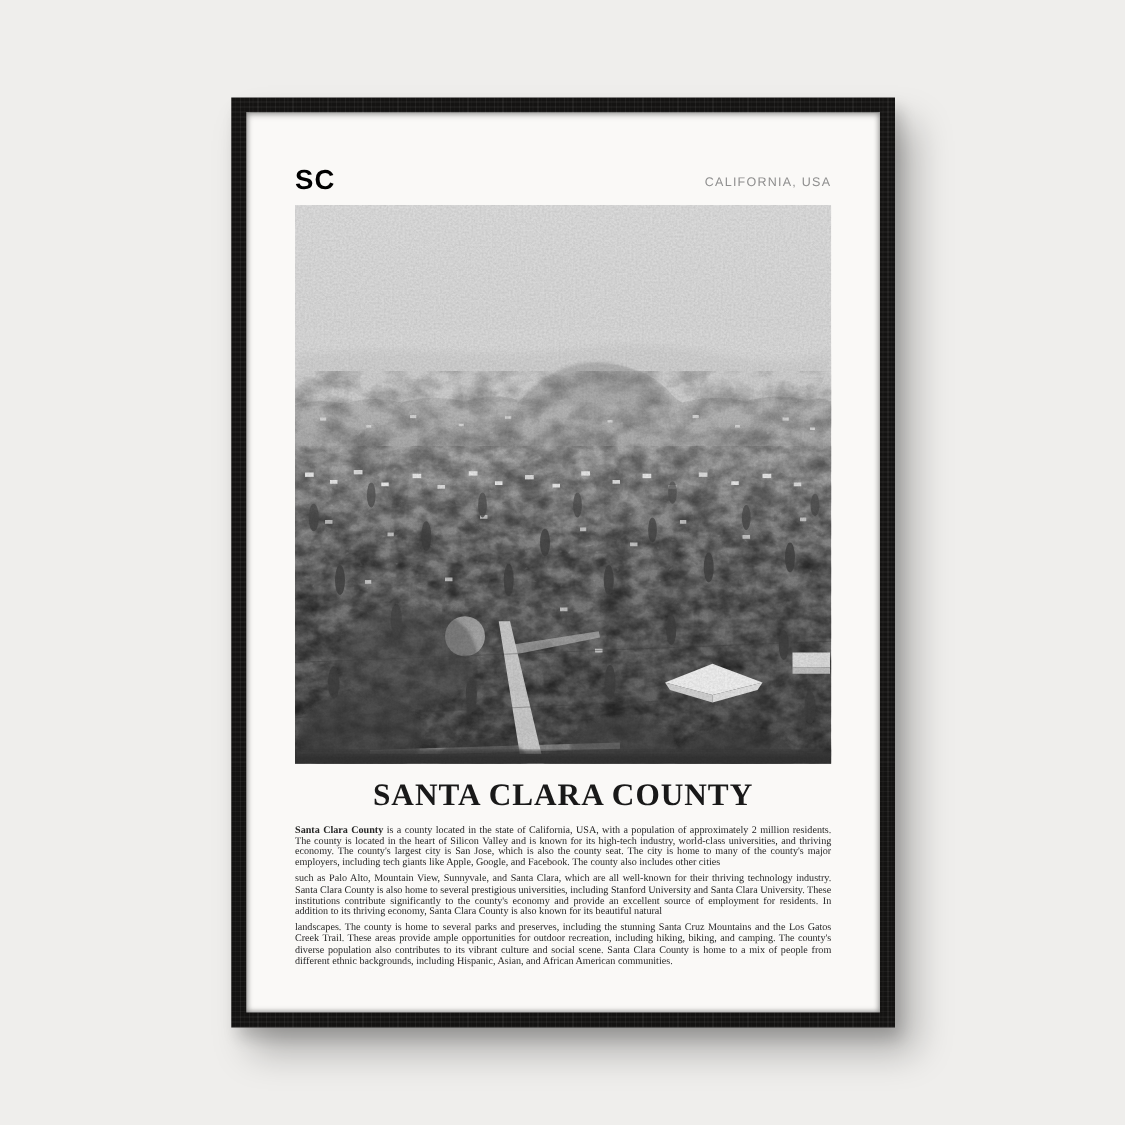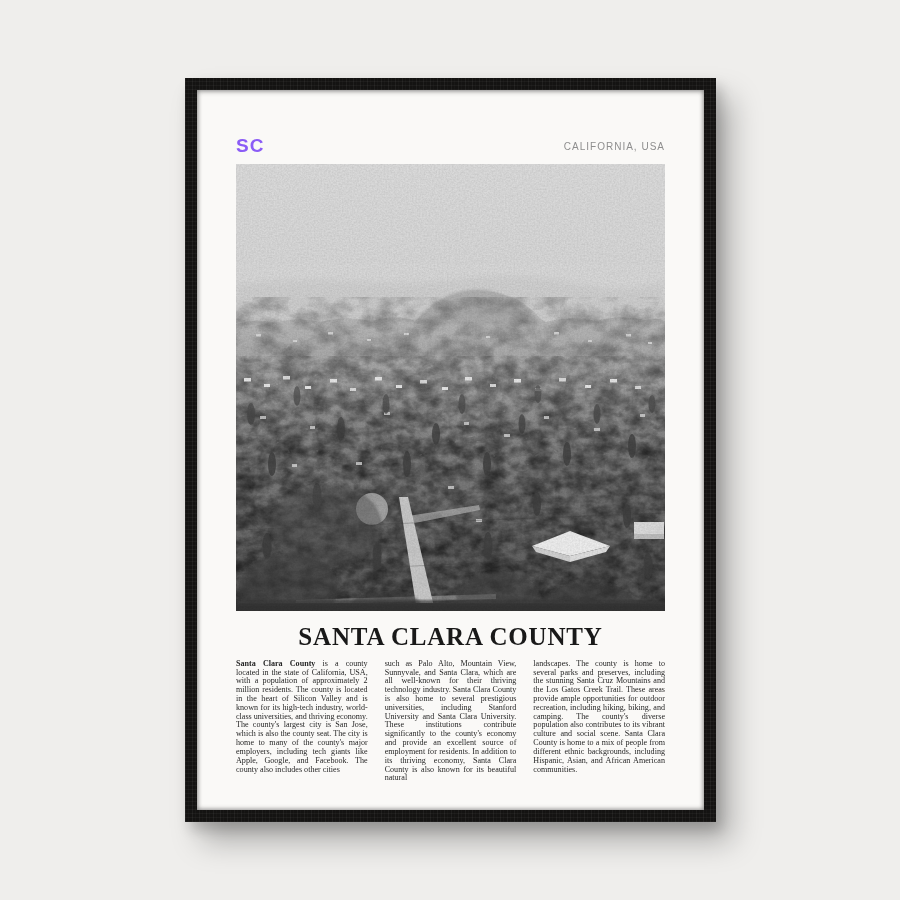--- a/index.html
+++ b/index.html
@@ -25,35 +25,35 @@
       inset 2px 0 4px rgba(0,0,0,0.13),
       inset -2px 0 4px rgba(0,0,0,0.13),
       inset 0 -2px 4px rgba(0,0,0,0.16);
     padding:43px 39px 0 39px;
   }
   .poster-header{
     display:flex;justify-content:space-between;align-items:flex-end;
     height:22px;margin-bottom:9px;
   }
   .monogram{
-    font-weight:bold;font-size:19px;letter-spacing:1px;color:#8b5cf6;line-height:1;
+    font-weight:bold;font-size:22px;letter-spacing:1px;color:#000000;line-height:1;
   }
   .location{
     font-size:10px;letter-spacing:1px;color:#8e8e8e;line-height:1;padding-bottom:3px;
   }
   .photo{width:429px;height:447px;display:block;}
   .poster-title{
     font-family:"Liberation Serif", serif;font-weight:bold;
     font-size:25px;letter-spacing:0.8px;text-align:center;color:#191919;
     margin:12px 0 8px 0;line-height:1.15;
   }
   .article{
-    display:flex;gap:17px;
+    display:flex;gap:4px;
     font-family:"Liberation Serif", serif;
-    font-size:8.1px;line-height:1.09;text-align:justify;color:#262626;
+    font-size:8.1px;line-height:1.09;text-align:justify;color:#262626;flex-direction:column;
   }
   .article p{margin:0;flex:1 1 0;}
   .article strong{font-weight:bold;}
 </style>
 </head>
 <body>
 
 <div class="frame">
   <div class="mat">
 

